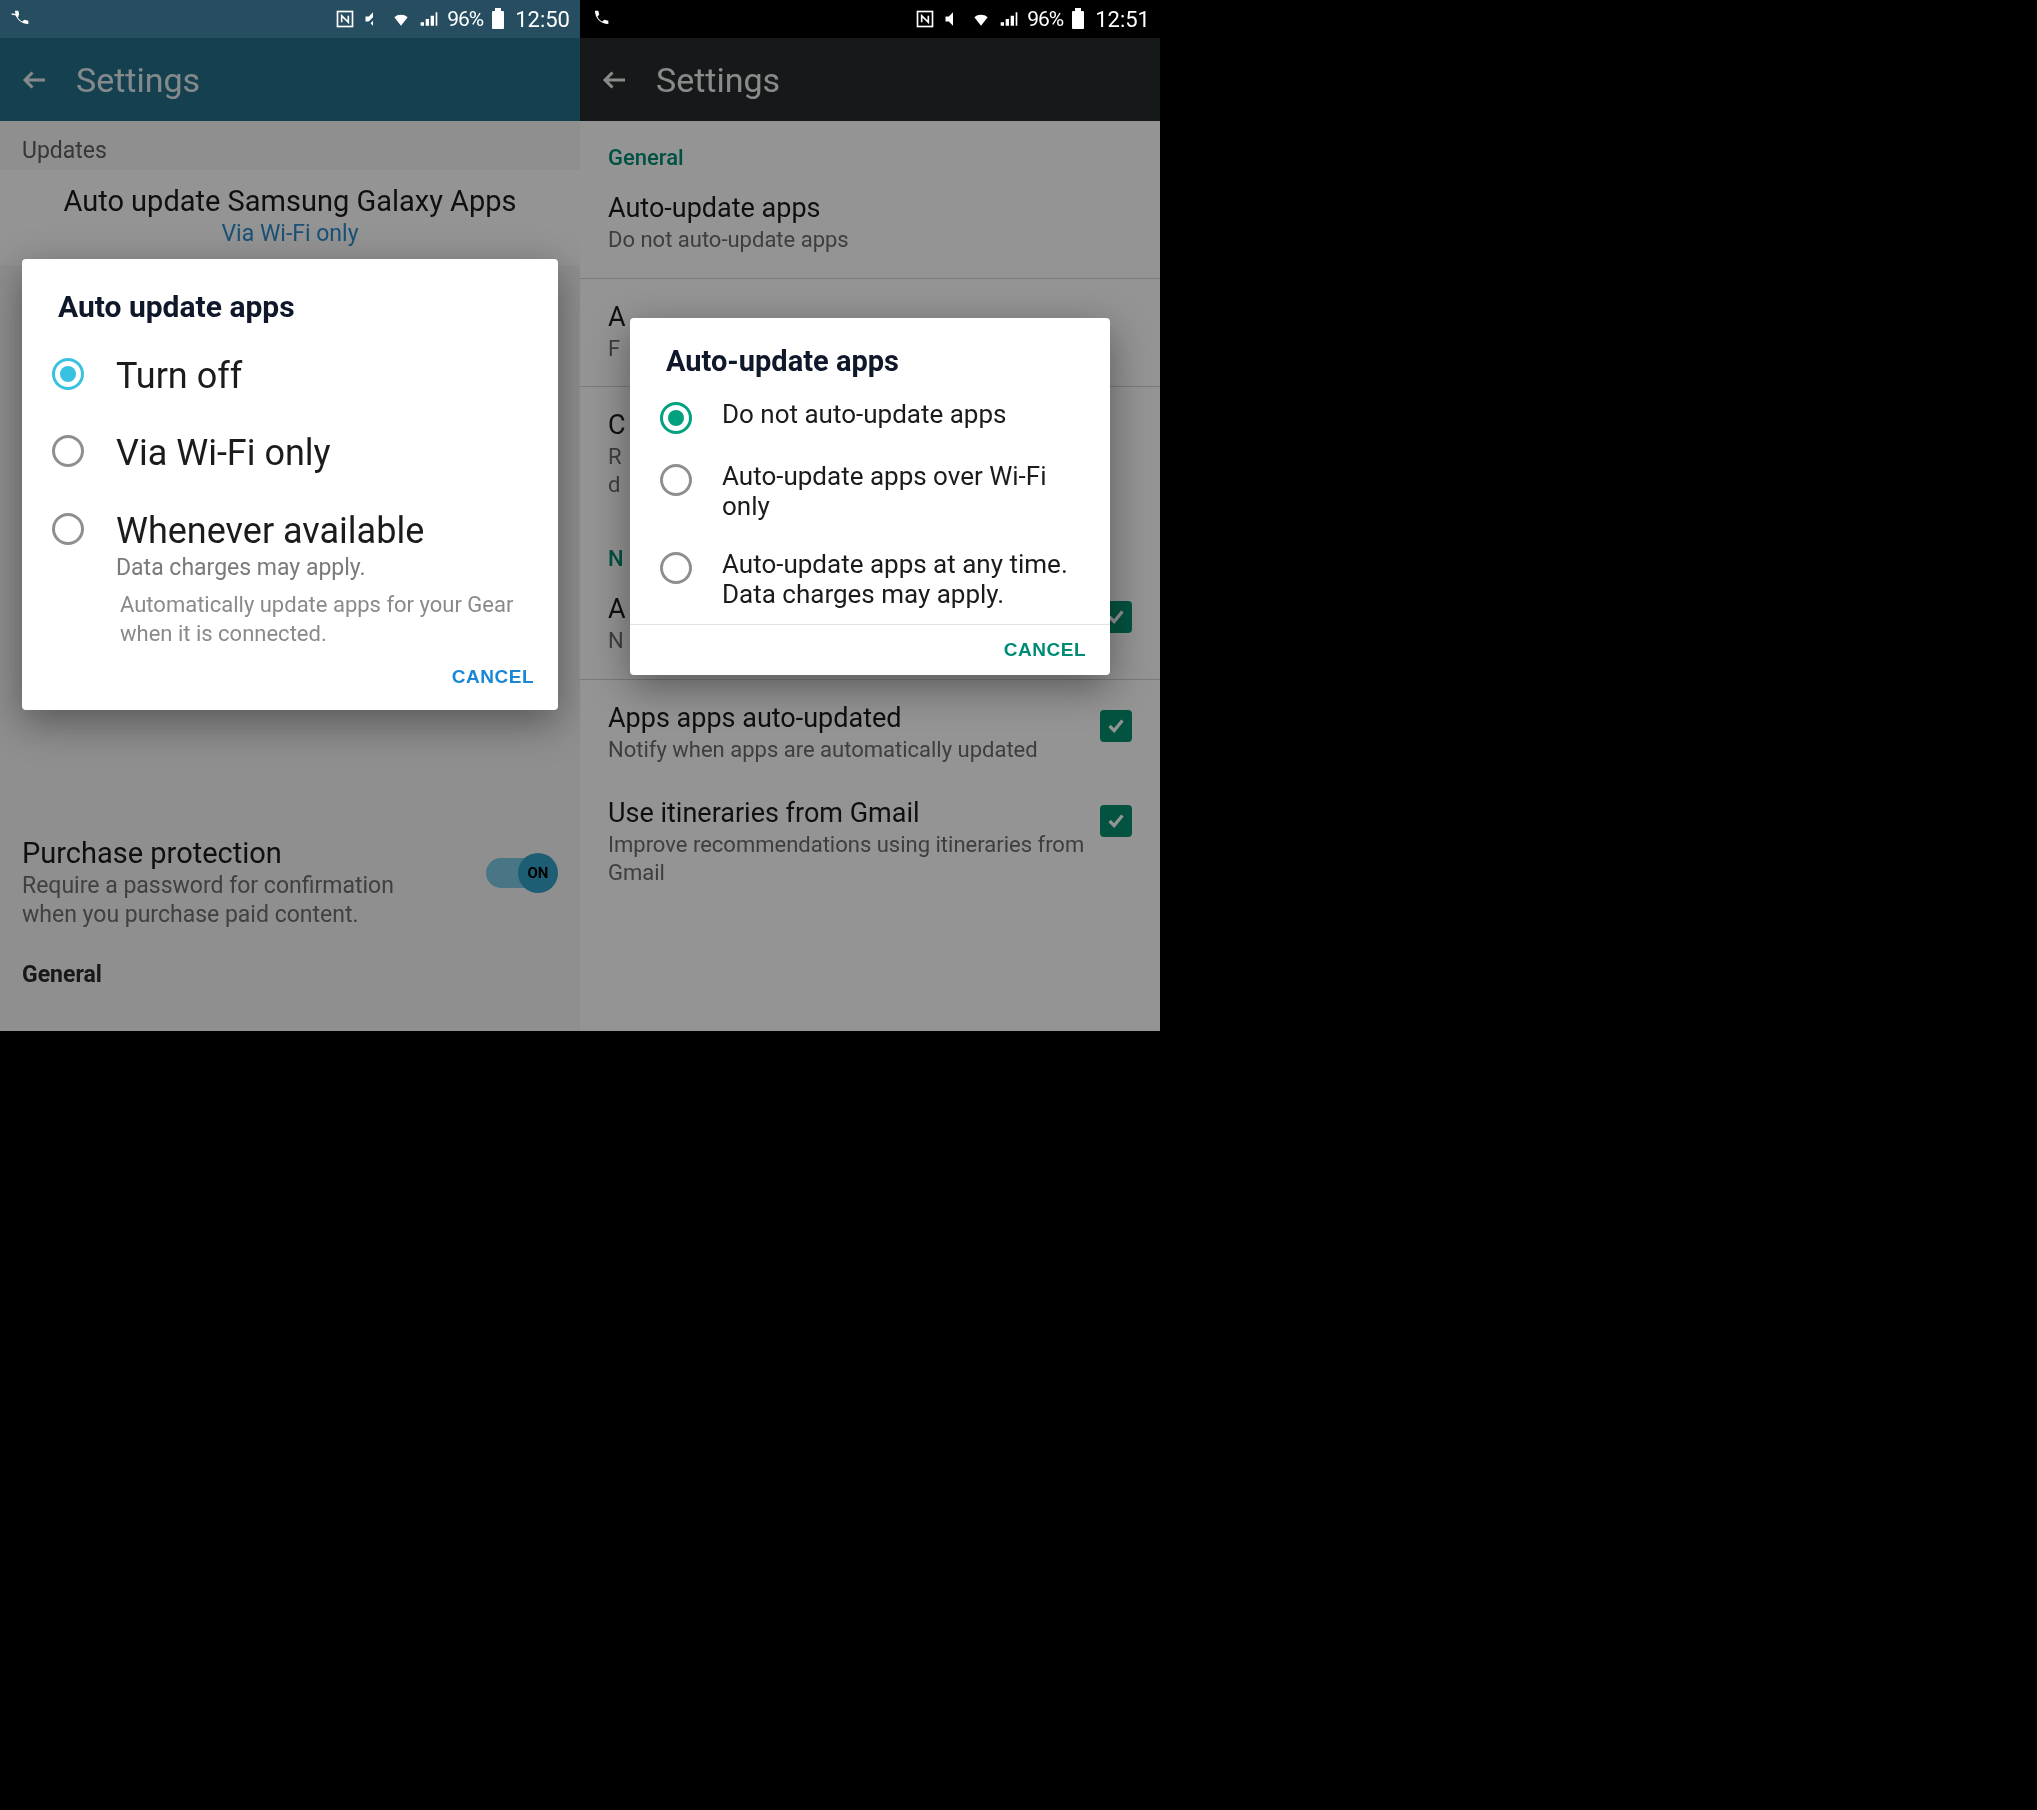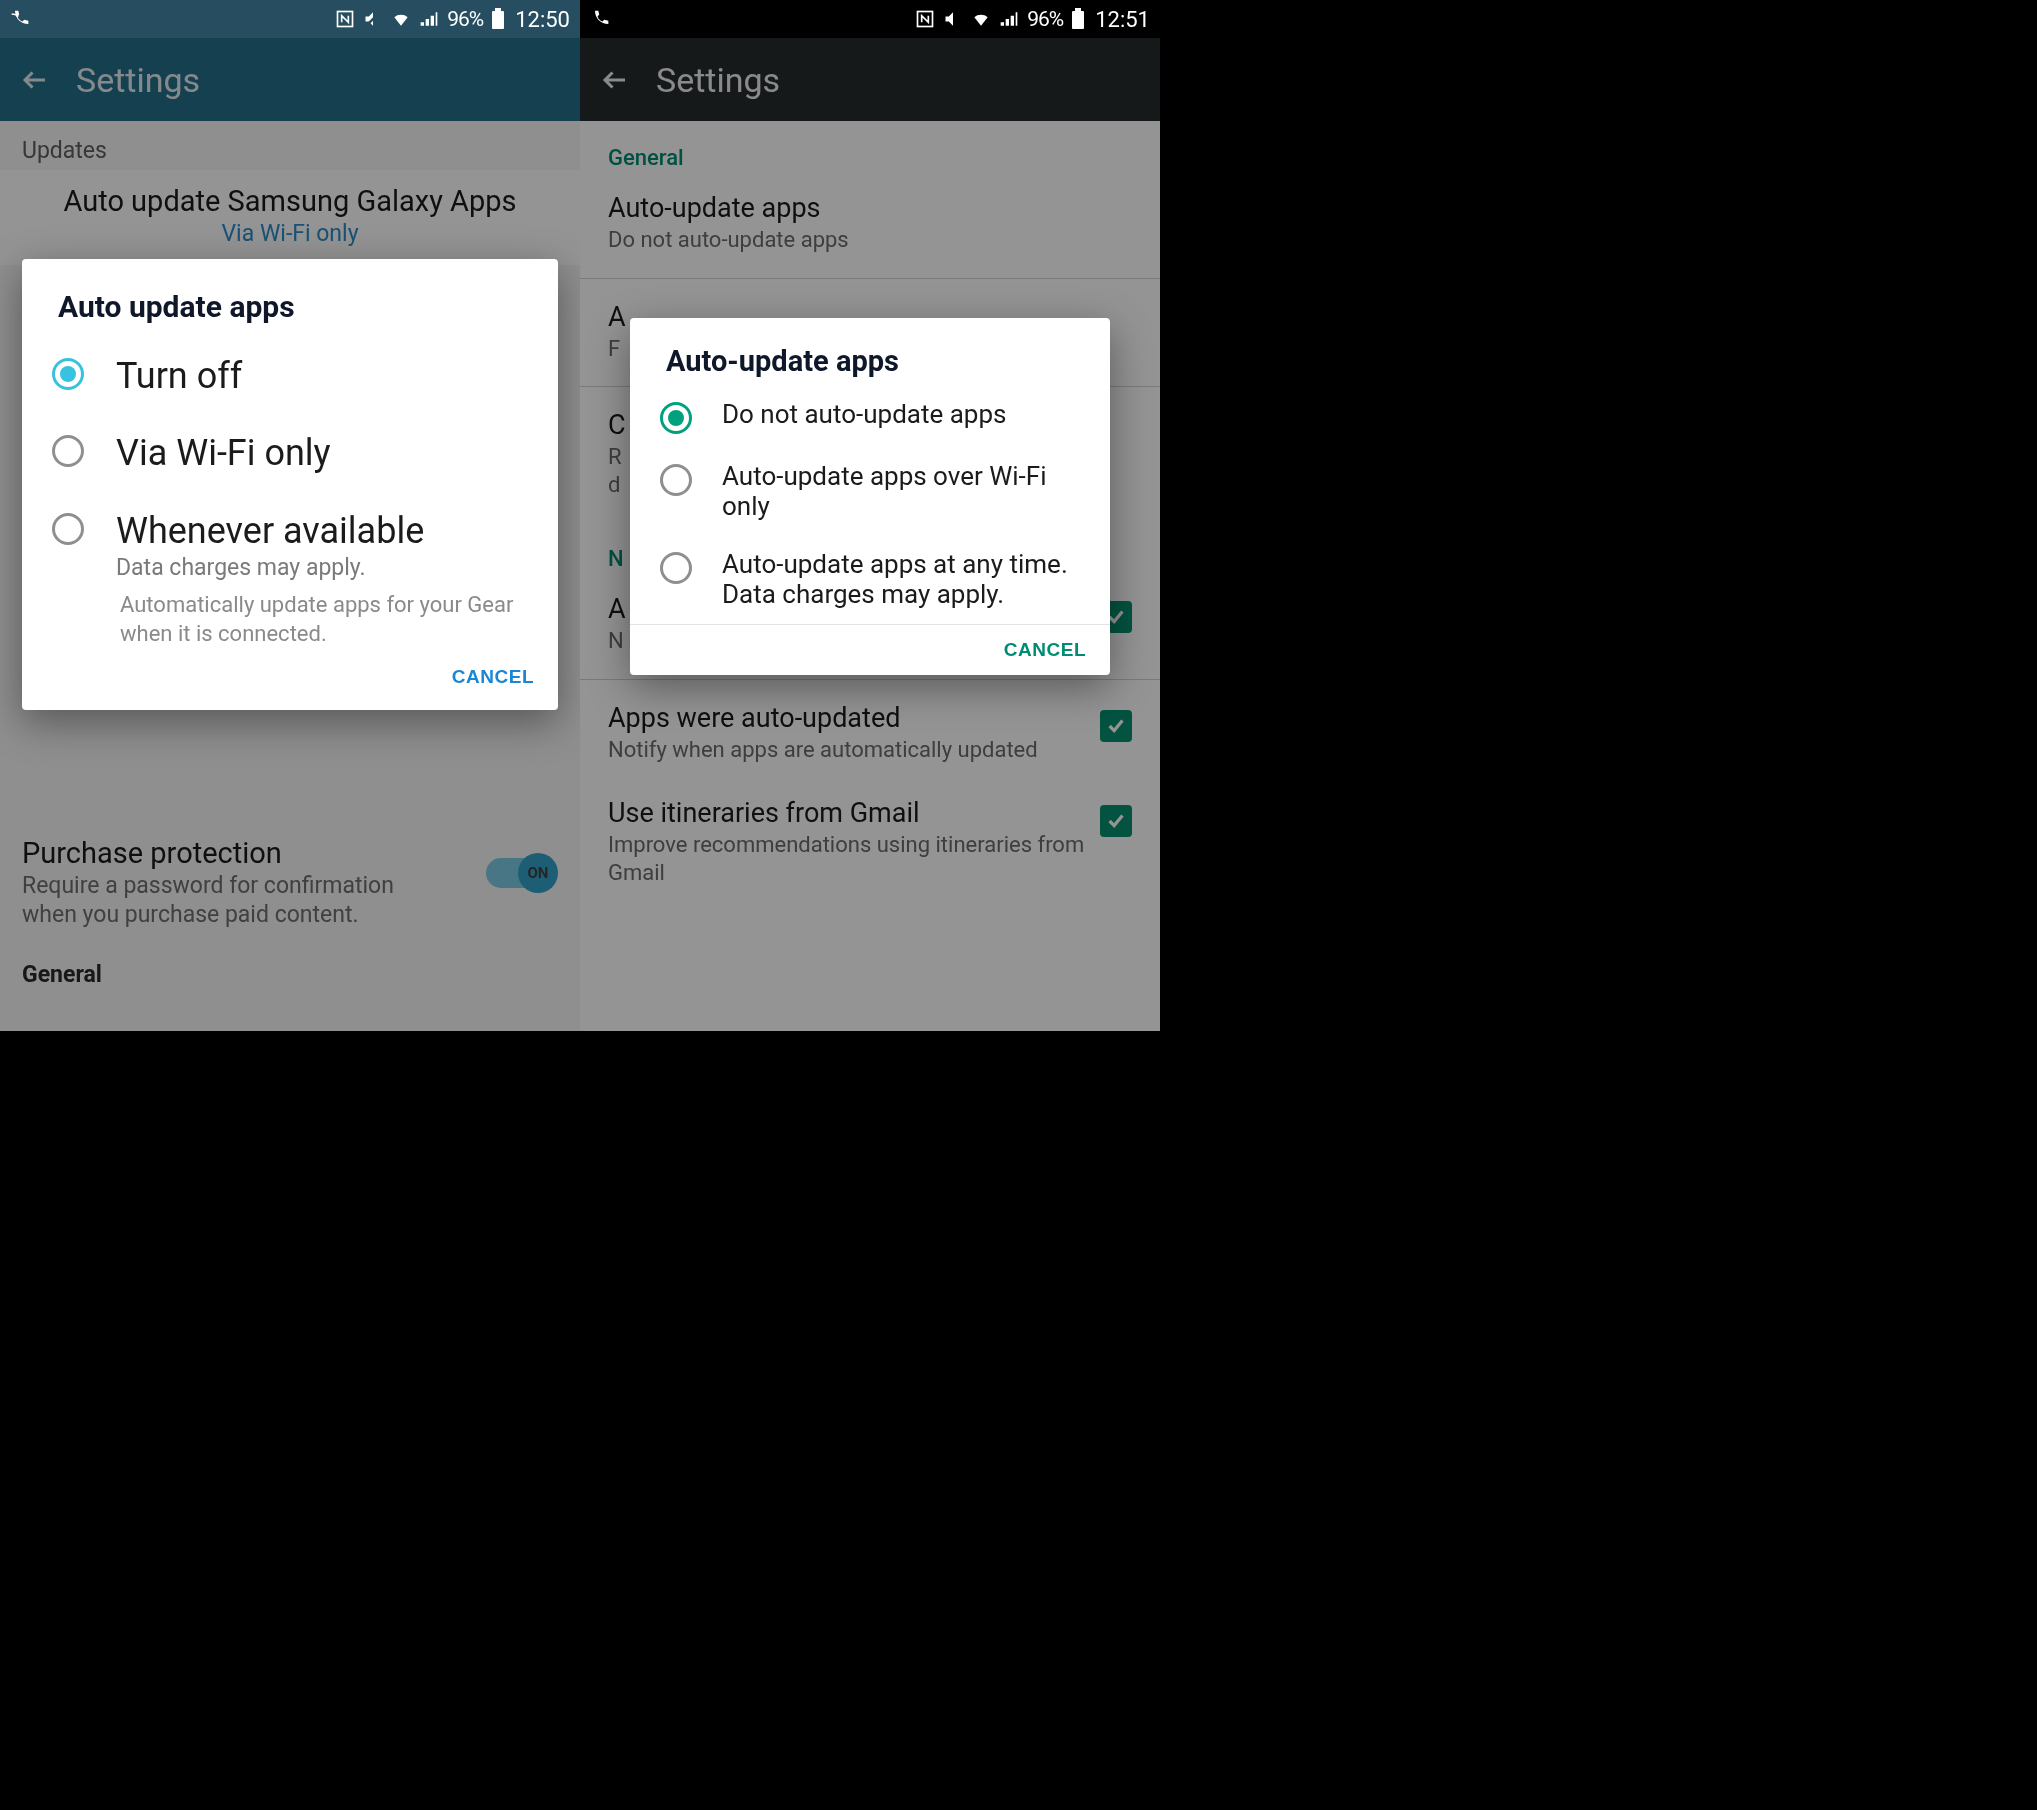--- a/index.html
+++ b/index.html
@@ -59,21 +59,21 @@
   .item .sub { font-size: 23px; color: #6f6f6f; margin-top: 2px; line-height: 1.25; }
   .item .sub.blue { color: #2d8cc9; }
   .toggle {
     position: absolute; right: 26px;
     width: 68px; height: 30px; border-radius: 30px;
     background: #7dcbe6;
     display: flex; align-items: center; justify-content: flex-end;
   }
   .toggle .knob {
     width: 40px; height: 40px; border-radius: 50%;
-    background: #34a3c9; color: #404040;
+    background: #34a3c9; color: #000000;
     font-size: 15px; font-weight: 700;
     display: flex; align-items: center; justify-content: center;
     margin-right: -4px;
   }
   .checkbox {
     position: absolute; right: 28px;
     width: 32px; height: 32px; border-radius: 4px;
     background: #06906f; display: flex; align-items: center; justify-content: center;
   }
   .checkbox svg { width: 22px; height: 22px; }
@@ -317,21 +317,21 @@
       <div class="sub">N</div>
       <div class="checkbox" style="top:24px">
         <svg viewBox="0 0 24 24" fill="none" stroke="#fff" stroke-width="3.5">
             <path d="M5 12l5 5 9-11"></path>
           </svg>
       </div>
     </div>
     <div class="r-divider"></div>
 
     <div class="r-item">
-      <div class="tti">Apps were auto-updated</div>
+      <div class="tti">Apps apps auto-updated</div>
       <div class="sub">Notify when apps are automatically updated</div>
       <div class="checkbox" style="top:24px">
         <svg viewBox="0 0 24 24" fill="none" stroke="#fff" stroke-width="3.5">
             <path d="M5 12l5 5 9-11"></path>
           </svg>
       </div>
     </div>
 
 
     <div class="r-item">

